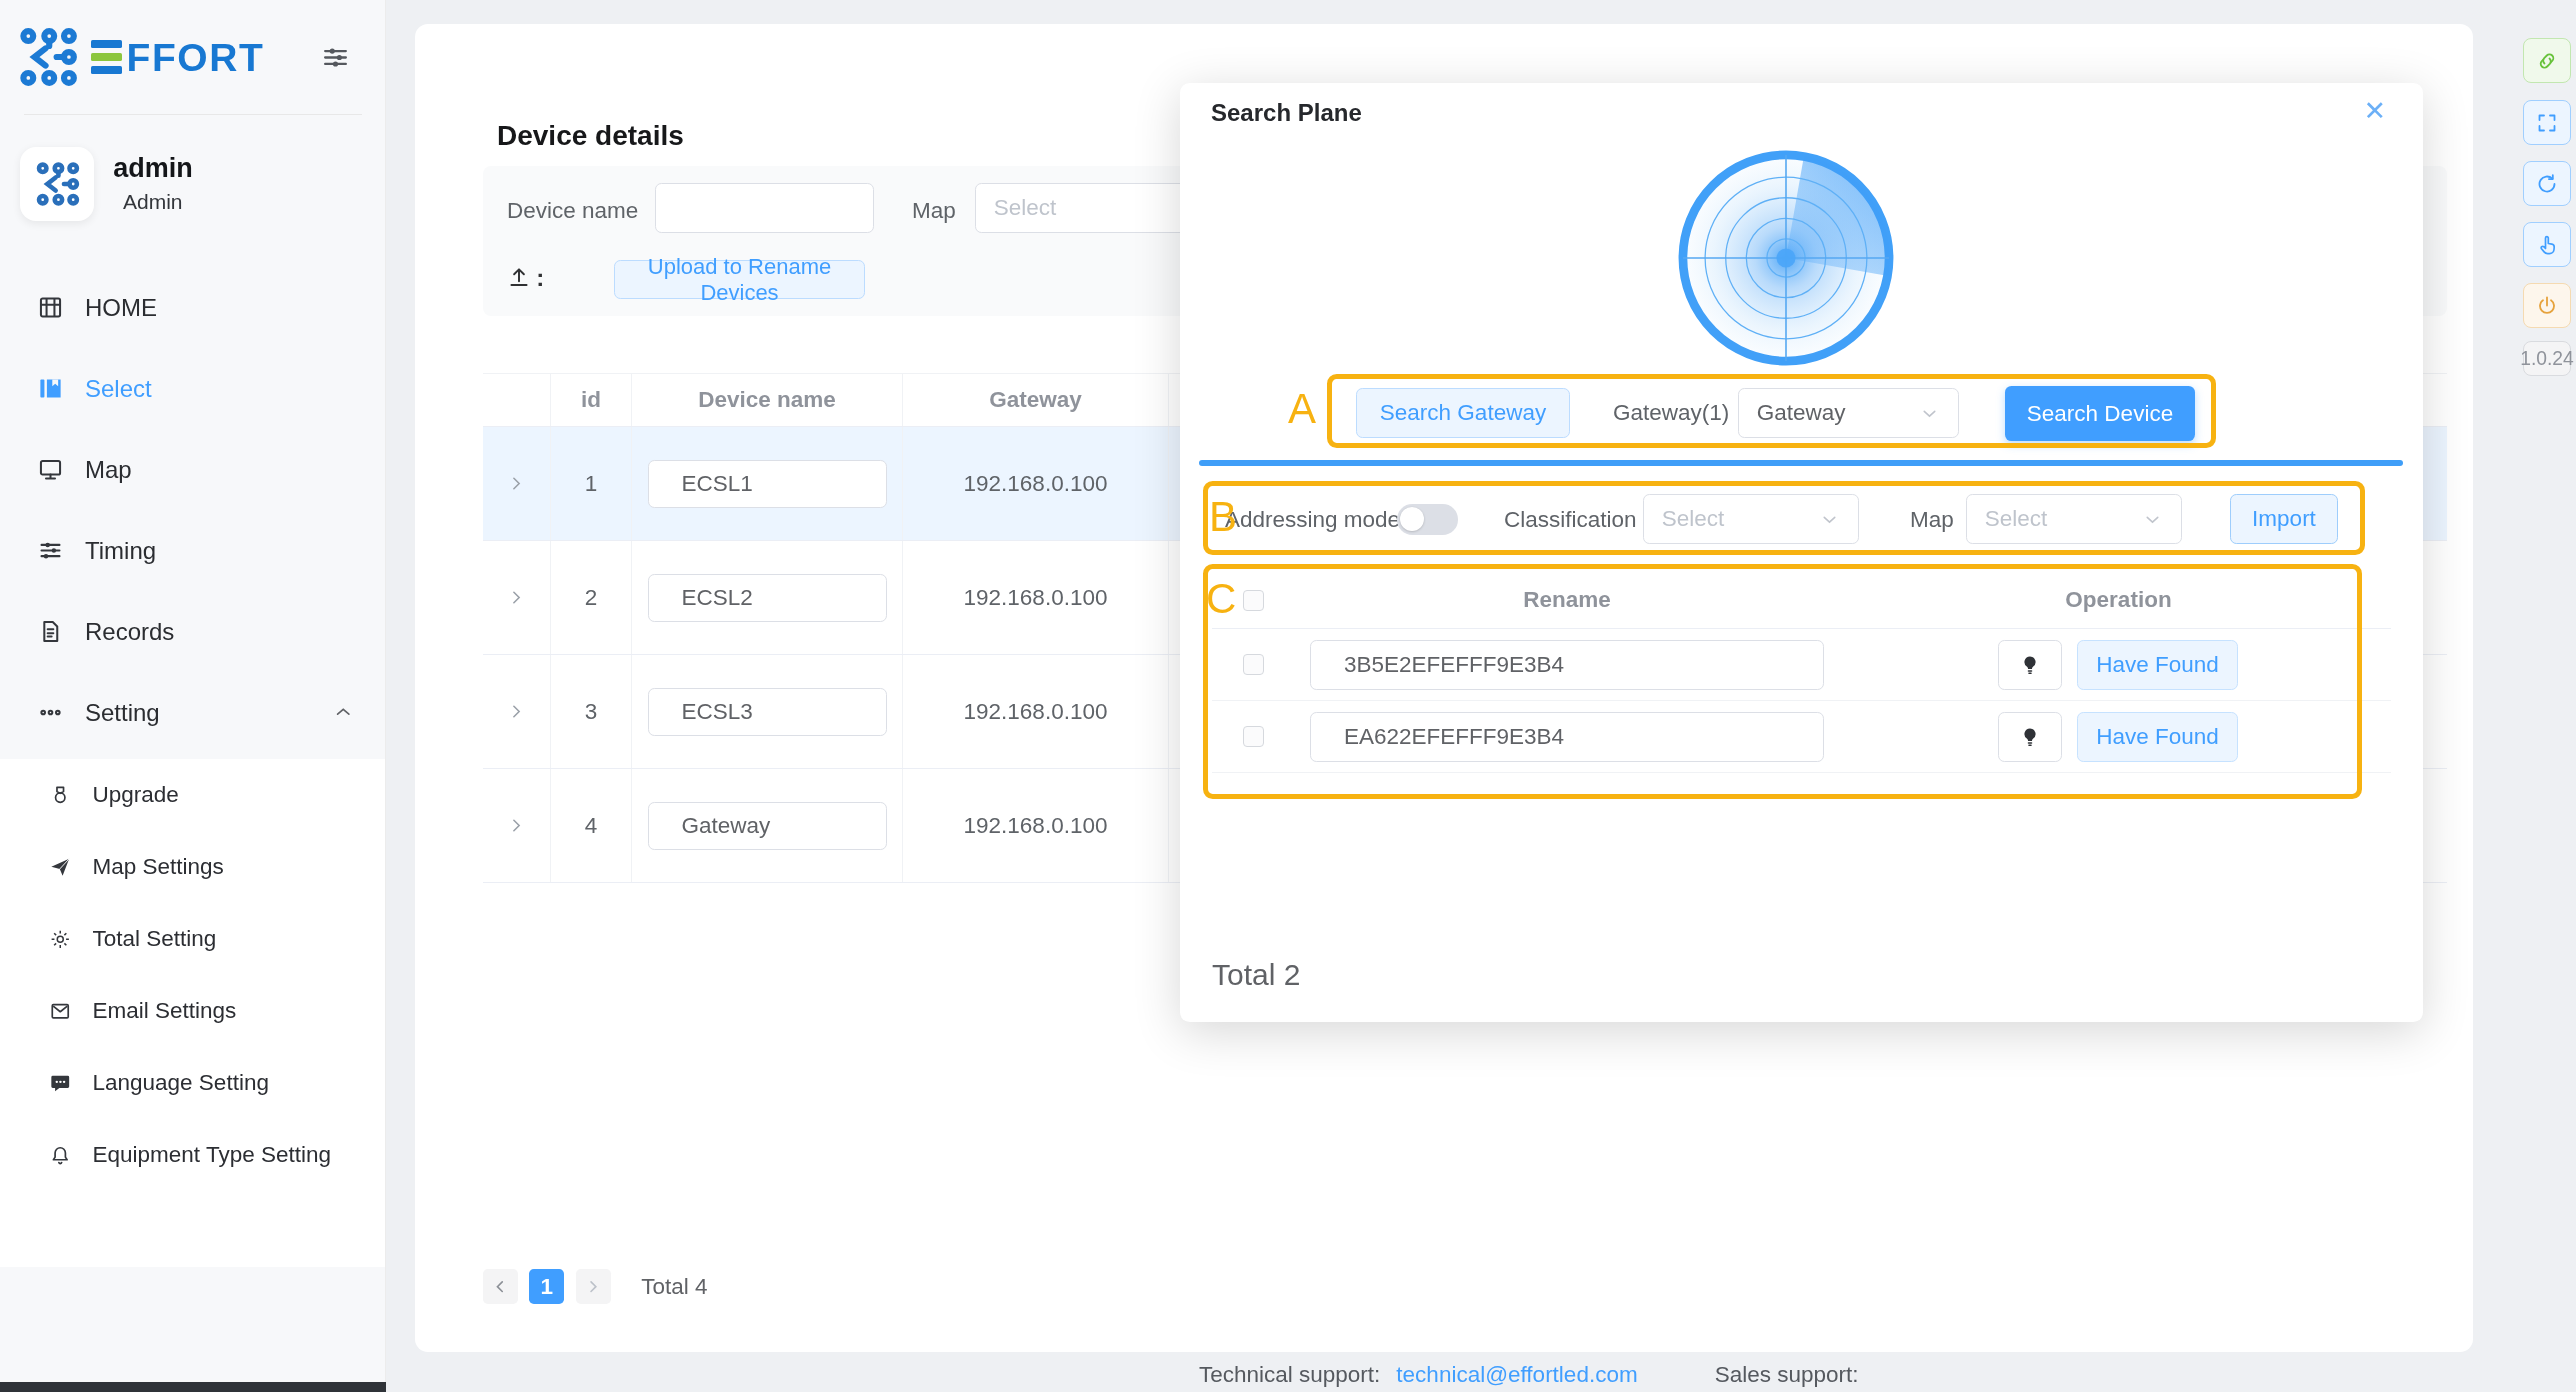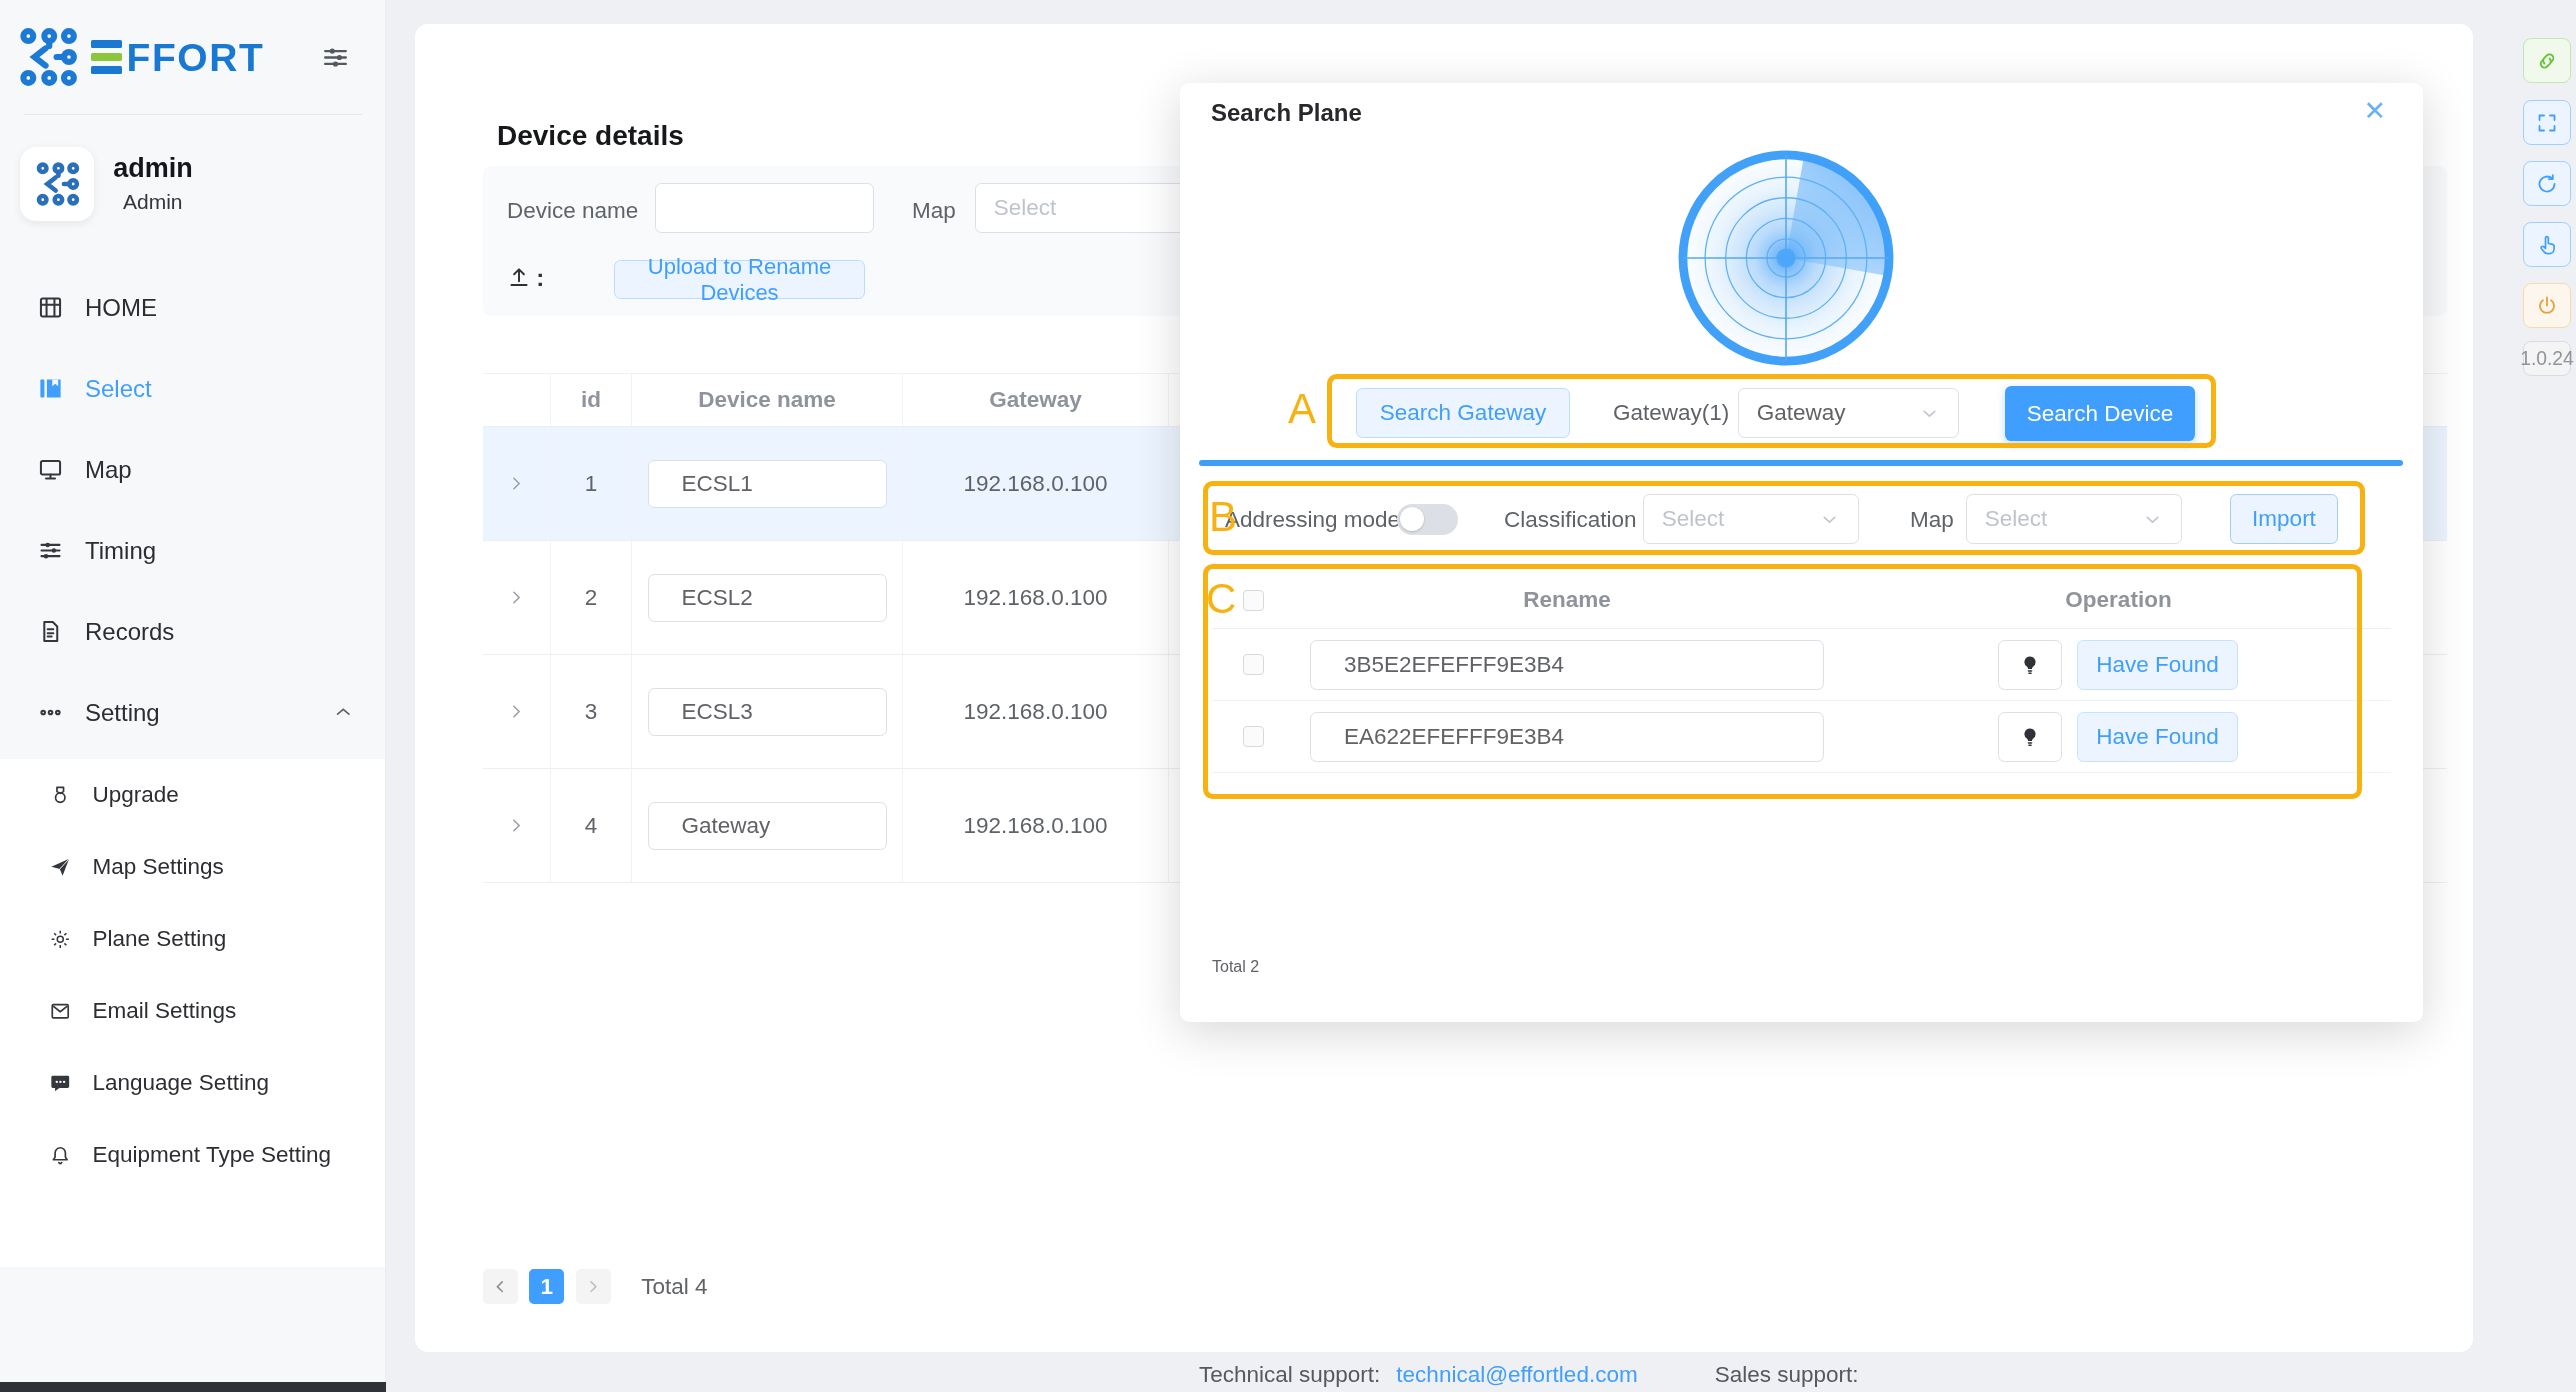--- a/index.html
+++ b/index.html
@@ -98,21 +98,21 @@
   .btn-import{position:absolute;left:1050px;top:411px;width:108px;height:50px;border-color:#9ecdfc;}
   .m-table{position:absolute;left:32px;top:489px;width:1179px;}
   .mt-head{position:relative;height:56px;border-bottom:1.6px solid #ebeef5;}
   .mt-row{position:relative;height:71px;border-bottom:1.6px solid #f0f2f5;}
   .checkbox{position:absolute;left:31px;top:50%;margin-top:-10.5px;width:21px;height:21px;box-sizing:border-box;border:1.6px solid #d6d9de;border-radius:4px;background:#fbfbfc;cursor:pointer;}
   .mt-h-rename{position:absolute;left:98px;top:0;width:514px;height:56px;display:flex;align-items:center;justify-content:center;font-size:22.5px;font-weight:700;color:#8f939b;}
   .mt-h-op{position:absolute;left:786px;top:0;width:241px;height:56px;display:flex;align-items:center;justify-content:center;font-size:22.5px;font-weight:700;color:#8f939b;}
   .mt-input{position:absolute;left:98px;top:10.5px;width:514px;height:50px;}
   .bulb-btn{position:absolute;left:786px;top:10.5px;width:64px;height:50px;background:#fff;border:1.6px solid #dcdfe6;color:#2f3237;}
   .found-btn{position:absolute;left:865px;top:10.5px;width:161px;height:50px;border-color:#c6e2ff;}
-  .m-total{position:absolute;left:32px;top:875px;font-size:16px;color:#606266;}
+  .m-total{position:absolute;left:32px;top:875px;font-size:30px;color:#606266;}
 
   
   .ann{position:absolute;border:5.6px solid #f7b211;border-radius:9.7px;box-sizing:border-box;z-index:9;pointer-events:none;}
   .ann-a{left:1327px;top:374px;width:889px;height:74px;}
   .ann-b{left:1203px;top:481px;width:1162px;height:74px;}
   .ann-c{left:1203px;top:564px;width:1159px;height:235px;}
   .ann-letter{position:absolute;font-size:42px;color:#f7b211;z-index:10;pointer-events:none;line-height:1;}
   .al-a{left:1288px;top:388px;}
   .al-b{left:1209px;top:496px;}
   .al-c{left:1206px;top:578px;}
@@ -278,21 +278,21 @@
         </span>
         <span>Map Settings</span>
       </div>
       <div class="sub-item">
         <span class="ico">
           <svg width="22.5" height="22.5" viewBox="0 0 24 24" fill="none" stroke="currentColor" stroke-width="1.6">
             <circle cx="12" cy="12" r="3.2"></circle>
             <path d="M12 2.8v3M12 18.2v3M2.8 12h3M18.2 12h3M5.5 5.5l2.1 2.1M16.4 16.4l2.1 2.1M18.5 5.5l-2.1 2.1M7.6 16.4l-2.1 2.1"></path>
           </svg>
         </span>
-        <span>Plane Setting</span>
+        <span>Total Setting</span>
       </div>
       <div class="sub-item">
         <span class="ico">
           <svg width="22.5" height="22.5" viewBox="0 0 24 24" fill="none" stroke="currentColor" stroke-width="1.8" stroke-linejoin="round">
             <rect x="3.5" y="5" width="17" height="14" rx="1.2"></rect>
               <path d="m4.5 6.5 7.5 6 7.5-6"></path>
           </svg>
         </span>
         <span>Email Settings</span>
       </div>

